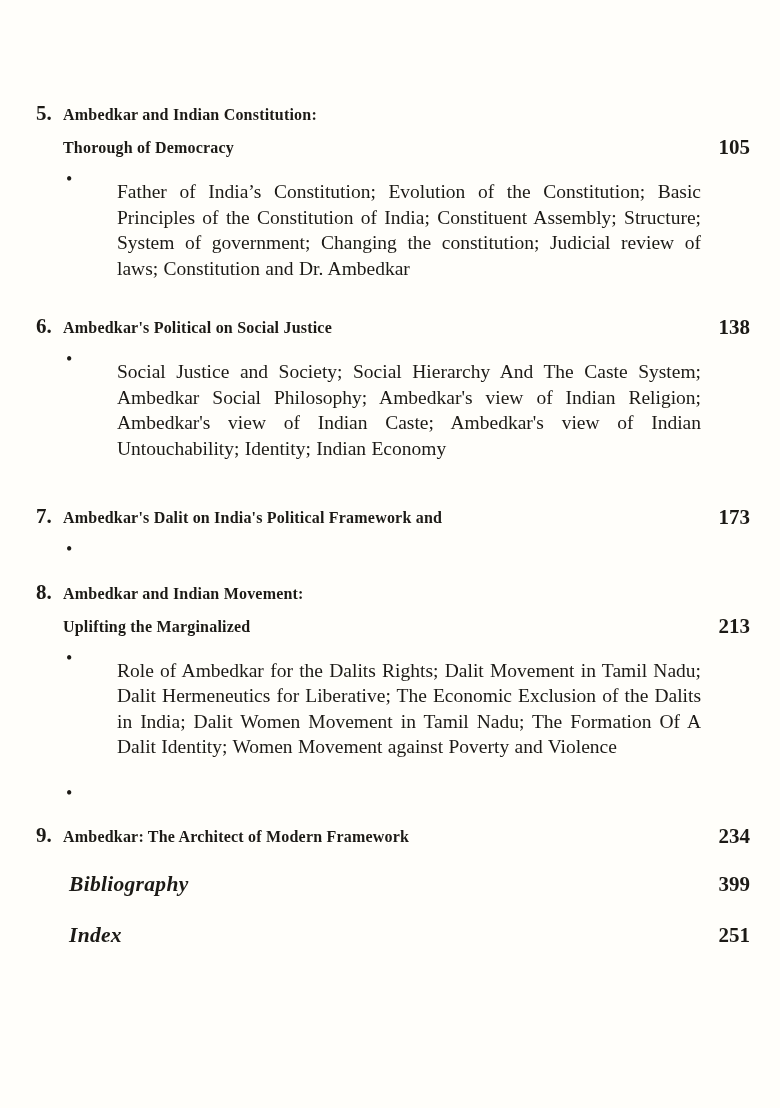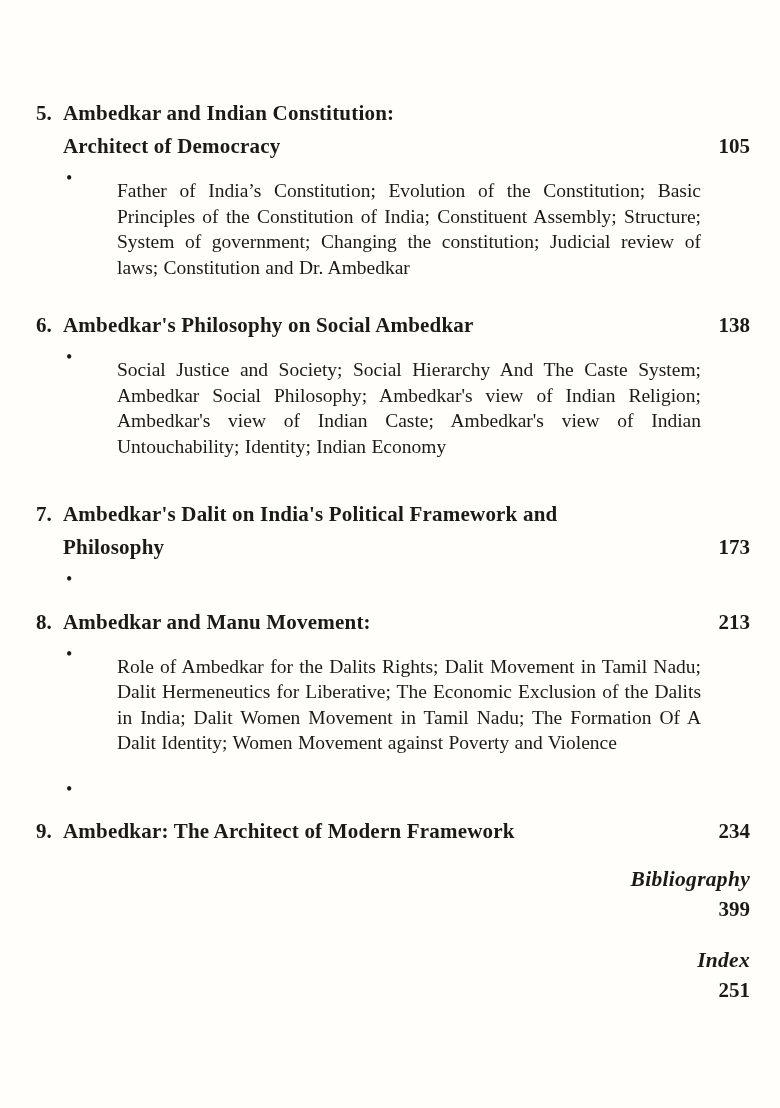--- a/index.html
+++ b/index.html
@@ -27,21 +27,21 @@
   .hline { display: flex; align-items: baseline; }
   .h-num {
     flex: 0 0 27px;
     font-weight: 700;
     font-size: 21px;
     line-height: 33px;
   }
   .h-indent { flex: 0 0 27px; }
   .h-text {
     font-weight: 700;
-    font-size: 21px;
+    font-size: 16px;
     line-height: 33px;
     letter-spacing: 0.2px;
   }
   .p-num {
     font-weight: 700;
     font-size: 21px;
     line-height: 33px;
     flex: 0 0 auto;
     margin-left: 20px;
   }
@@ -70,24 +70,23 @@
   .e7 { margin-bottom: 13px; }
   .e8 { margin-bottom: 13px; }
   .e9 { margin-bottom: 0; }
 
   
   .back { padding-left: 33px; }
   .back-row {
     display: flex;
     justify-content: space-between;
     align-items: flex-end;
-    flex-direction: column;
   }
   .back-row.bib { margin-top: 16px; }
-  .back-row.idx { margin-top: 21px; margin-left: 24px; }
+  .back-row.idx { margin-top: 21px; }
   .back-label {
     font-weight: 700;
     font-style: italic;
     font-size: 21.5px;
     line-height: 30px;
     letter-spacing: 0.3px;
   }
   .back-num { font-weight: 700; font-size: 21px; line-height: 30px; }
 </style>
 </head>
@@ -98,72 +97,72 @@
 
     <section class="entry e5">
       <div class="head">
         <div class="titles">
           <div class="hline">
             <span class="h-num">5.</span>
             <span class="h-text">Ambedkar and Indian Constitution:</span>
           </div>
           <div class="hline">
             <span class="h-indent"></span>
-            <span class="h-text">Architect of Democracy</span>
+            <span class="h-text">Thorough of Democracy</span>
           </div>
         </div>
         <div class="p-num">105</div>
       </div>
       <div class="bullet">
         <span class="b-dot">•</span>
         <p class="b-text">Father of India’s Constitution; Evolution of the Constitution; Basic Principles of the Constitution of India; Constituent Assembly; Structure; System of government; Changing the constitution; Judicial review of laws; Constitution and Dr. Ambedkar</p>
       </div>
     </section>
 
     <section class="entry e6">
       <div class="head">
         <div class="titles">
           <div class="hline">
             <span class="h-num">6.</span>
-            <span class="h-text">Ambedkar's Philosophy on Social Ambedkar</span>
+            <span class="h-text">Ambedkar's Political on Social Justice</span>
           </div>
         </div>
         <div class="p-num">138</div>
       </div>
       <div class="bullet">
         <span class="b-dot">•</span>
         <p class="b-text">Social Justice and Society; Social Hierarchy And The Caste System; Ambedkar Social Philosophy; Ambedkar's view of Indian Religion; Ambedkar's view of Indian Caste; Ambedkar's view of Indian Untouchability; Identity; Indian Economy</p>
       </div>
     </section>
 
     <section class="entry e7">
       <div class="head">
         <div class="titles">
           <div class="hline">
             <span class="h-num">7.</span>
             <span class="h-text">Ambedkar's Dalit on India's Political Framework and</span>
           </div>
-          <div class="hline">
-            <span class="h-indent"></span>
-            <span class="h-text">Philosophy</span>
-          </div>
         </div>
         <div class="p-num">173</div>
       </div>
       <div class="bullet">
         <span class="b-dot">•</span>
       </div>
     </section>
 
     <section class="entry e8">
       <div class="head">
         <div class="titles">
           <div class="hline">
             <span class="h-num">8.</span>
-            <span class="h-text">Ambedkar and Manu Movement:</span>
+            <span class="h-text">Ambedkar and Indian Movement:</span>
+          </div>
+          <div class="hline">
+            <span class="h-indent"></span>
+            <span class="h-text">Uplifting the Marginalized</span>
           </div>
         </div>
         <div class="p-num">213</div>
       </div>
       <div class="bullet">
         <span class="b-dot">•</span>
         <p class="b-text">Role of Ambedkar for the Dalits Rights; Dalit Movement in Tamil Nadu; Dalit Hermeneutics for Liberative; The Economic Exclusion of the Dalits in India; Dalit Women Movement in Tamil Nadu; The Formation Of A Dalit Identity; Women Movement against Poverty and Violence</p>
       </div>
       <div class="bullet">
         <span class="b-dot">•</span>

